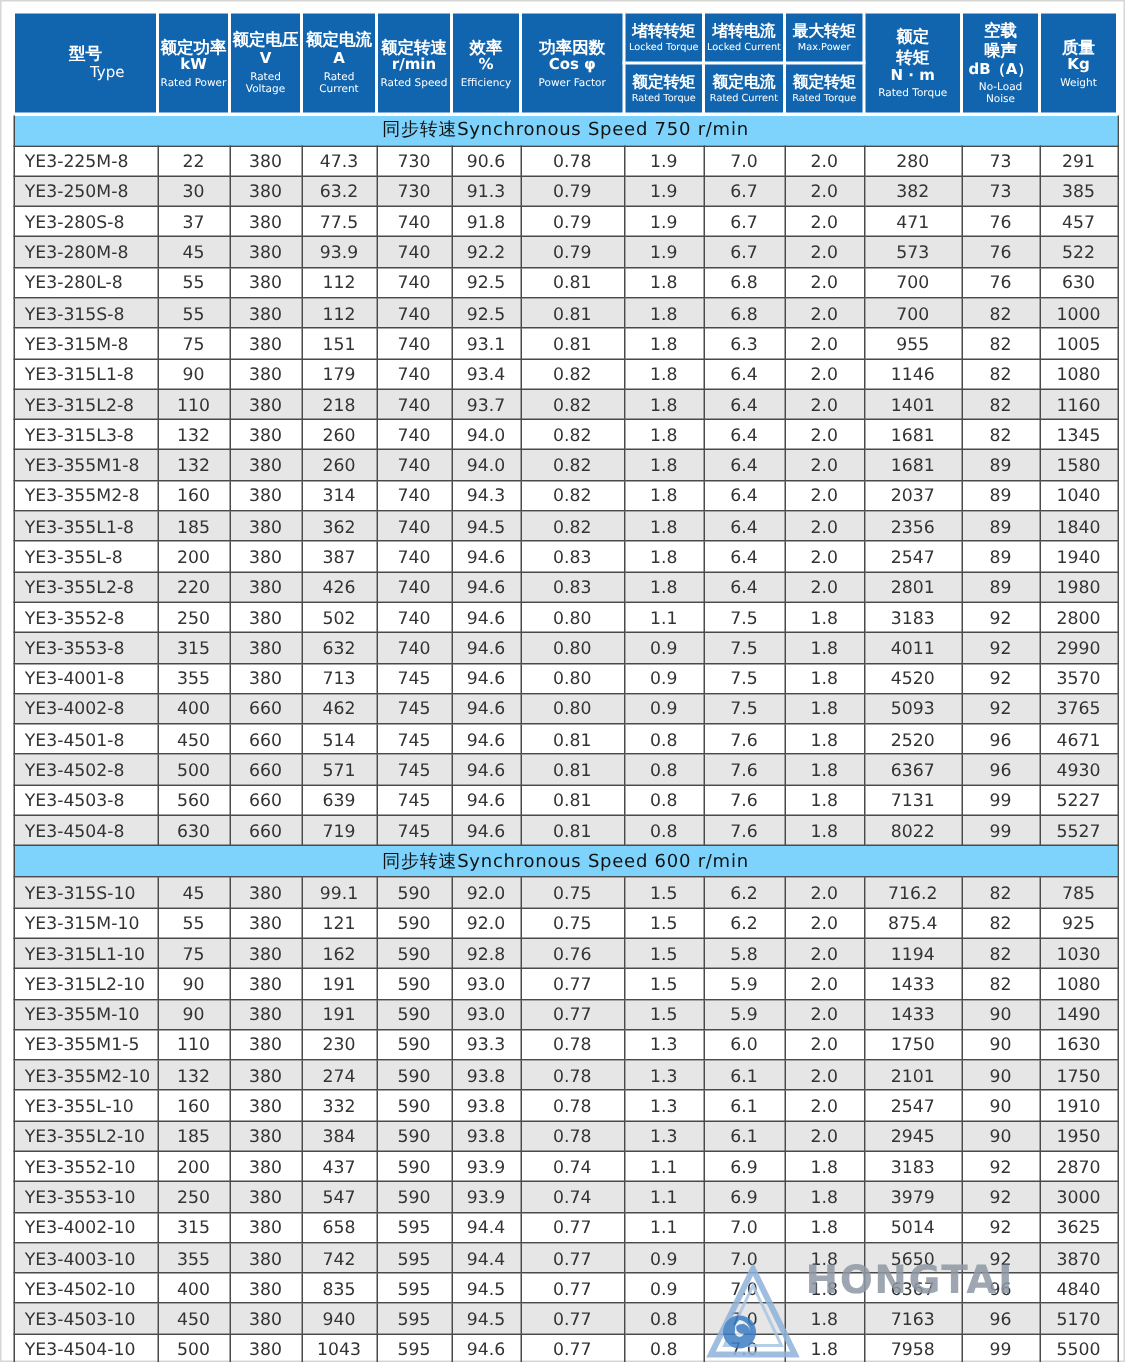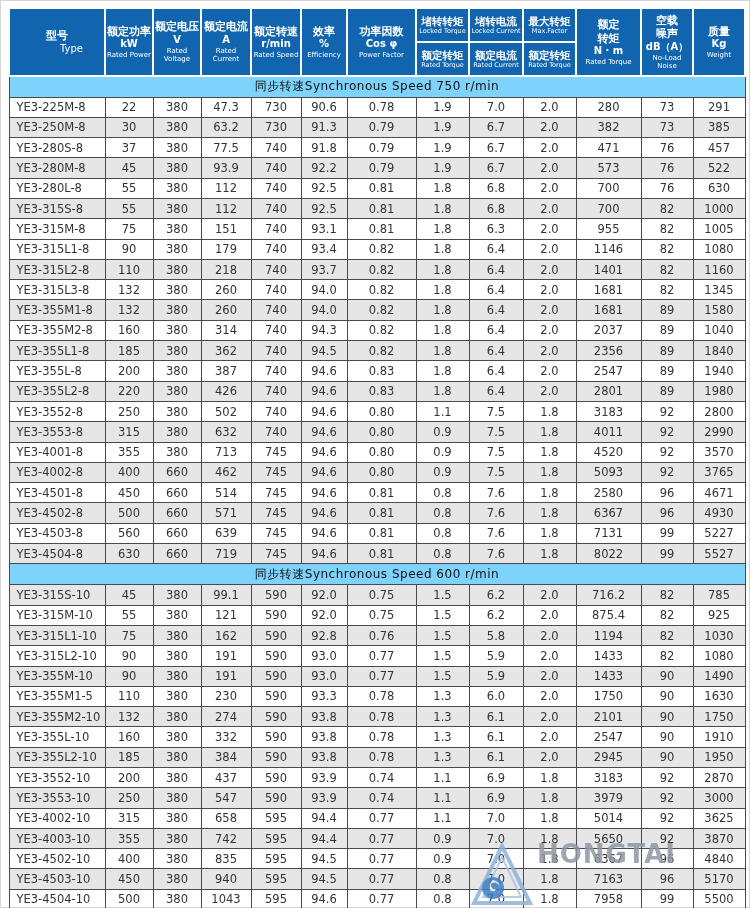--- a/index.html
+++ b/index.html
@@ -121,21 +121,21 @@
           <th class="split">
             <div class="hl-zh">堵转转矩</div>
             <div class="hl-en">Locked Torque</div>
           </th>
           <th class="split">
             <div class="hl-zh">堵转电流</div>
             <div class="hl-en">Locked Current</div>
           </th>
           <th class="split">
             <div class="hl-zh">最大转矩</div>
-            <div class="hl-en">Max.Factor</div>
+            <div class="hl-en">Max.Power</div>
           </th>
           <th rowspan="2">
             <div class="hl-zh">额定</div>
             <div class="hl-zh">转矩</div>
             <div class="hl-unit">N · m</div>
             <div class="hl-en">Rated Torque</div>
           </th>
           <th rowspan="2">
             <div class="hl-zh">空载</div>
             <div class="hl-zh">噪声</div>
@@ -457,21 +457,21 @@
           <td class="type-cell">YE3-4501-8</td>
           <td>450</td>
           <td>660</td>
           <td>514</td>
           <td>745</td>
           <td>94.6</td>
           <td>0.81</td>
           <td>0.8</td>
           <td>7.6</td>
           <td>1.8</td>
-          <td>2580</td>
+          <td>2520</td>
           <td>96</td>
           <td>4671</td>
         </tr>
         <tr class="shaded">
           <td class="type-cell">YE3-4502-8</td>
           <td>500</td>
           <td>660</td>
           <td>571</td>
           <td>745</td>
           <td>94.6</td>

